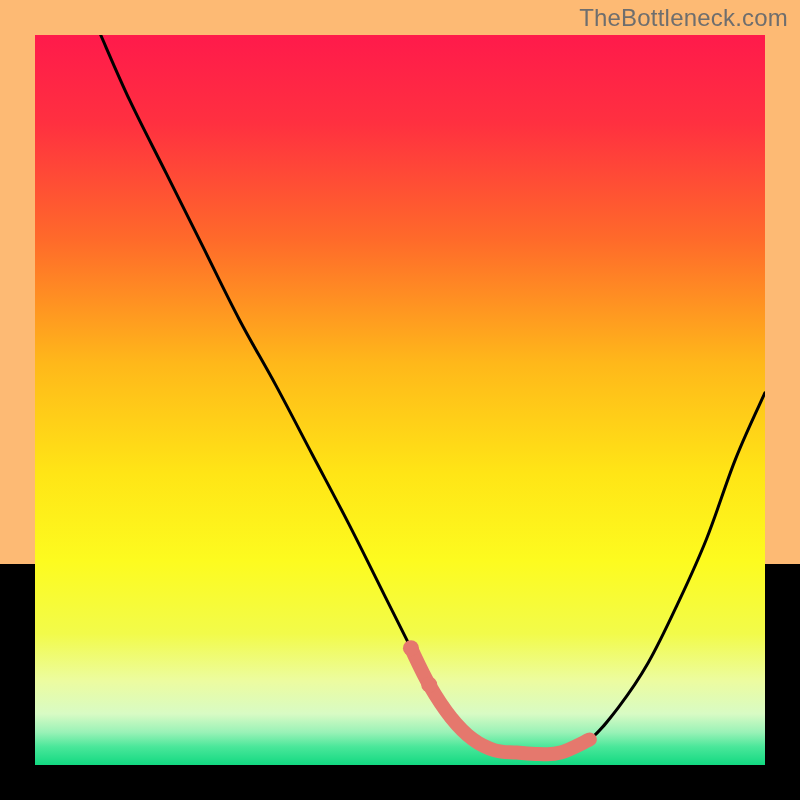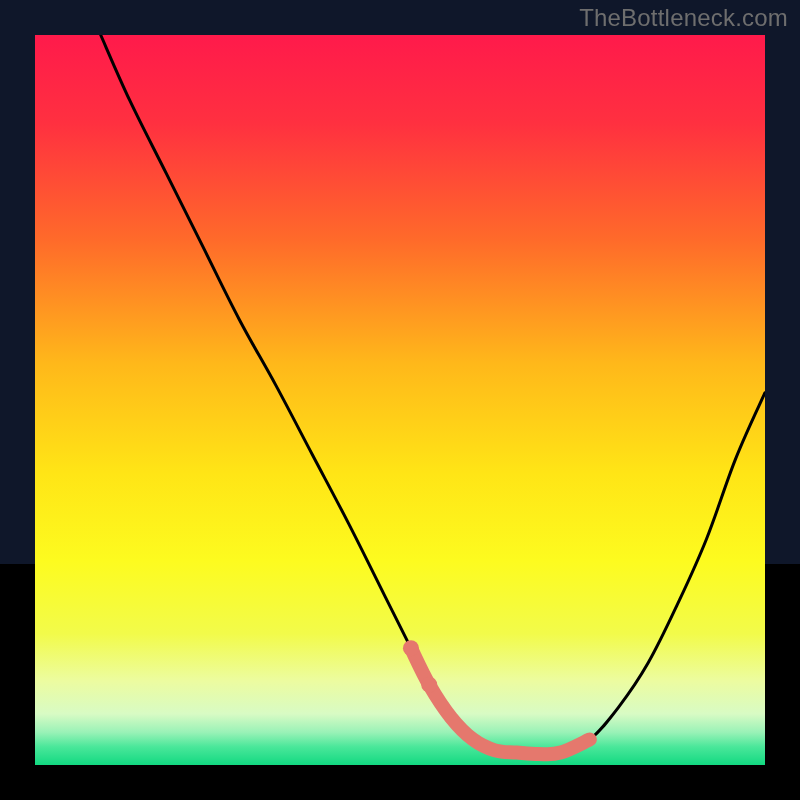--- a/index.html
+++ b/index.html
@@ -8,21 +8,21 @@
     background: #000;
     width: 800px;
     height: 800px;
     overflow: hidden;
     font-family: Arial, Helvetica, sans-serif;
   }
   .stage {
     position: relative;
     width: 800px;
     height: 564px;
-    background: #0f172a;
+    background: #fdba74;
   }
   .plot-area {
     position: absolute;
     left: 35px;
     top: 35px;
     width: 730px;
     height: 730px;
     overflow: hidden;
   }
   .gradient-bg {

